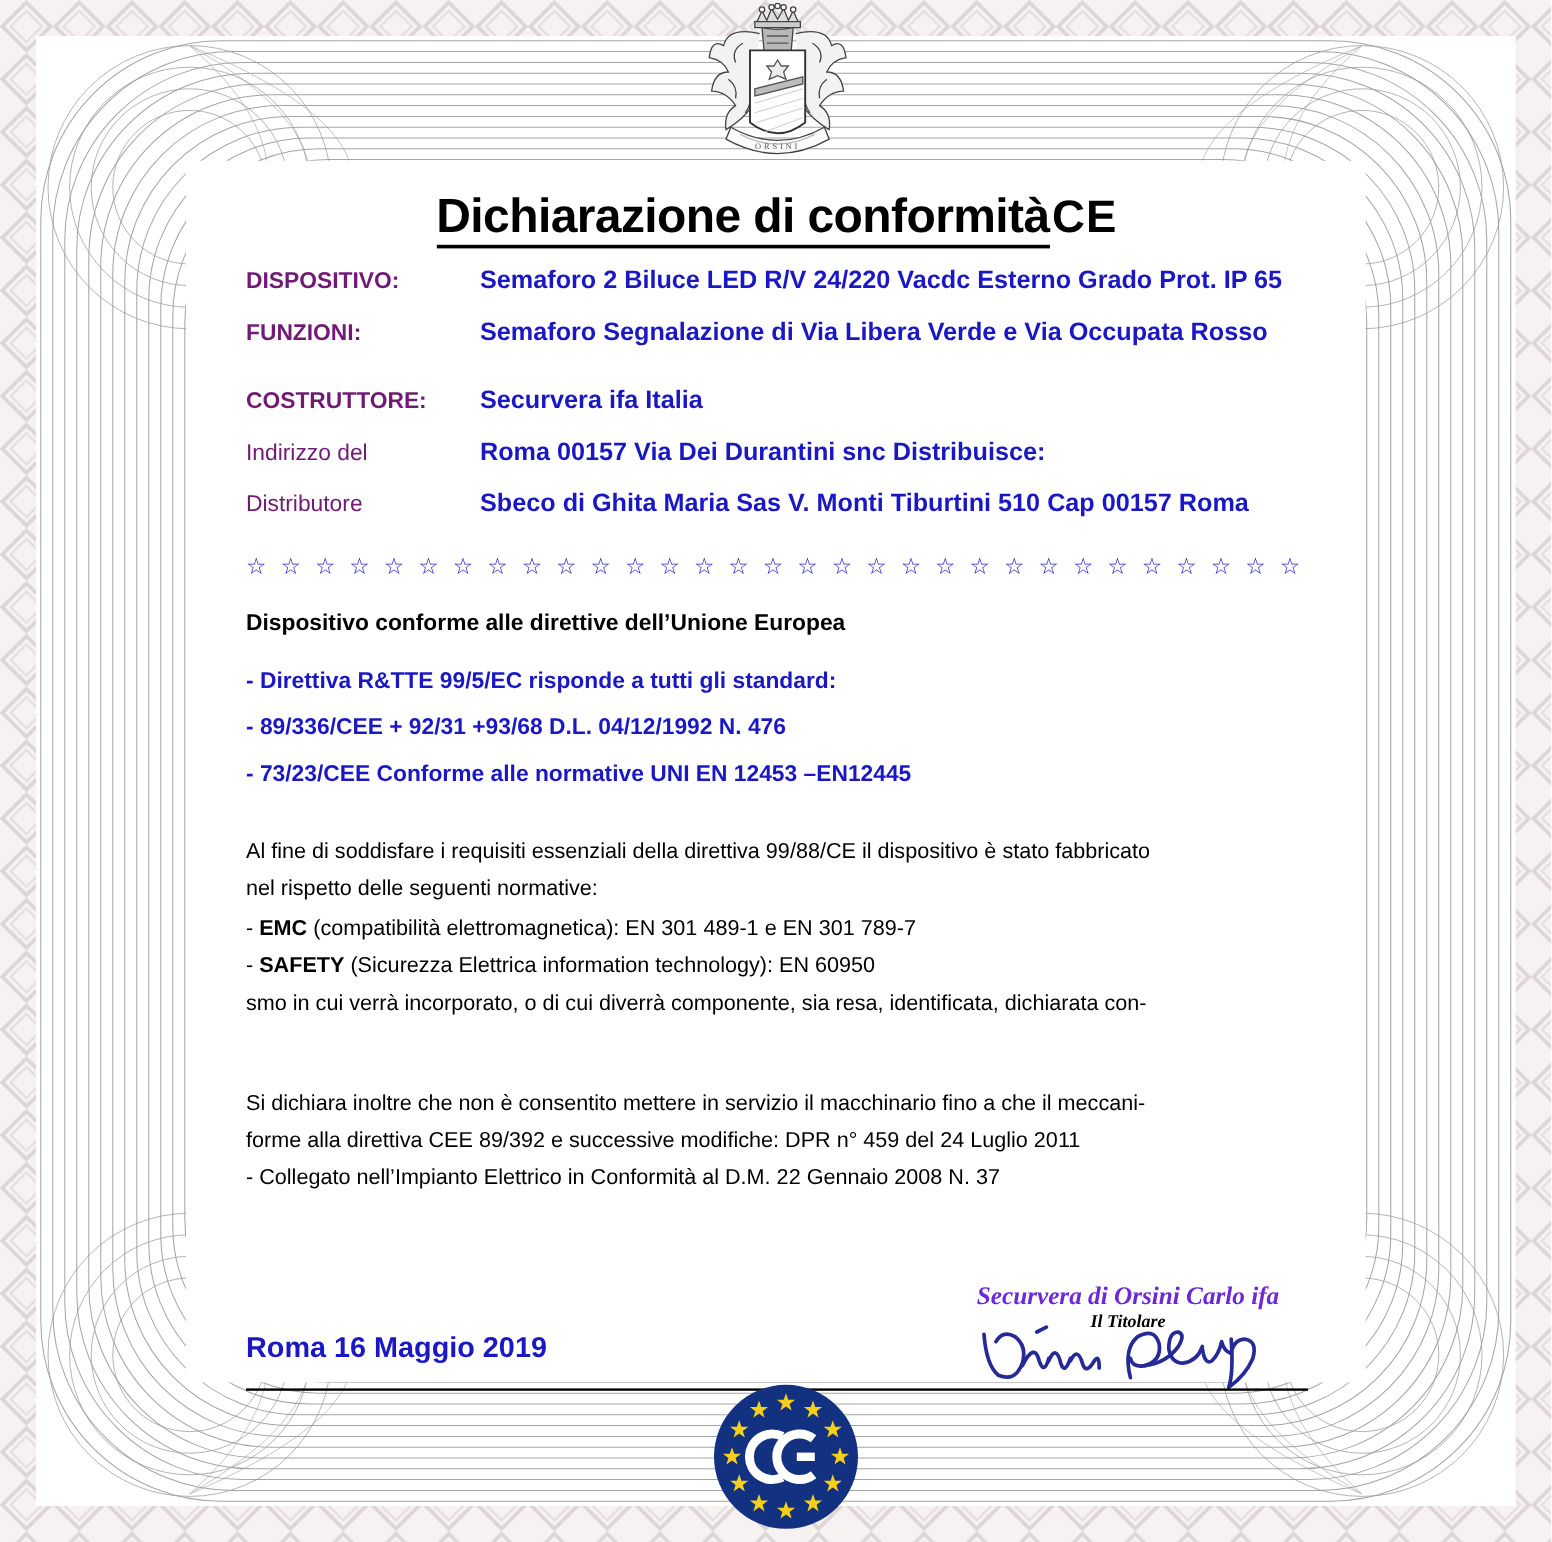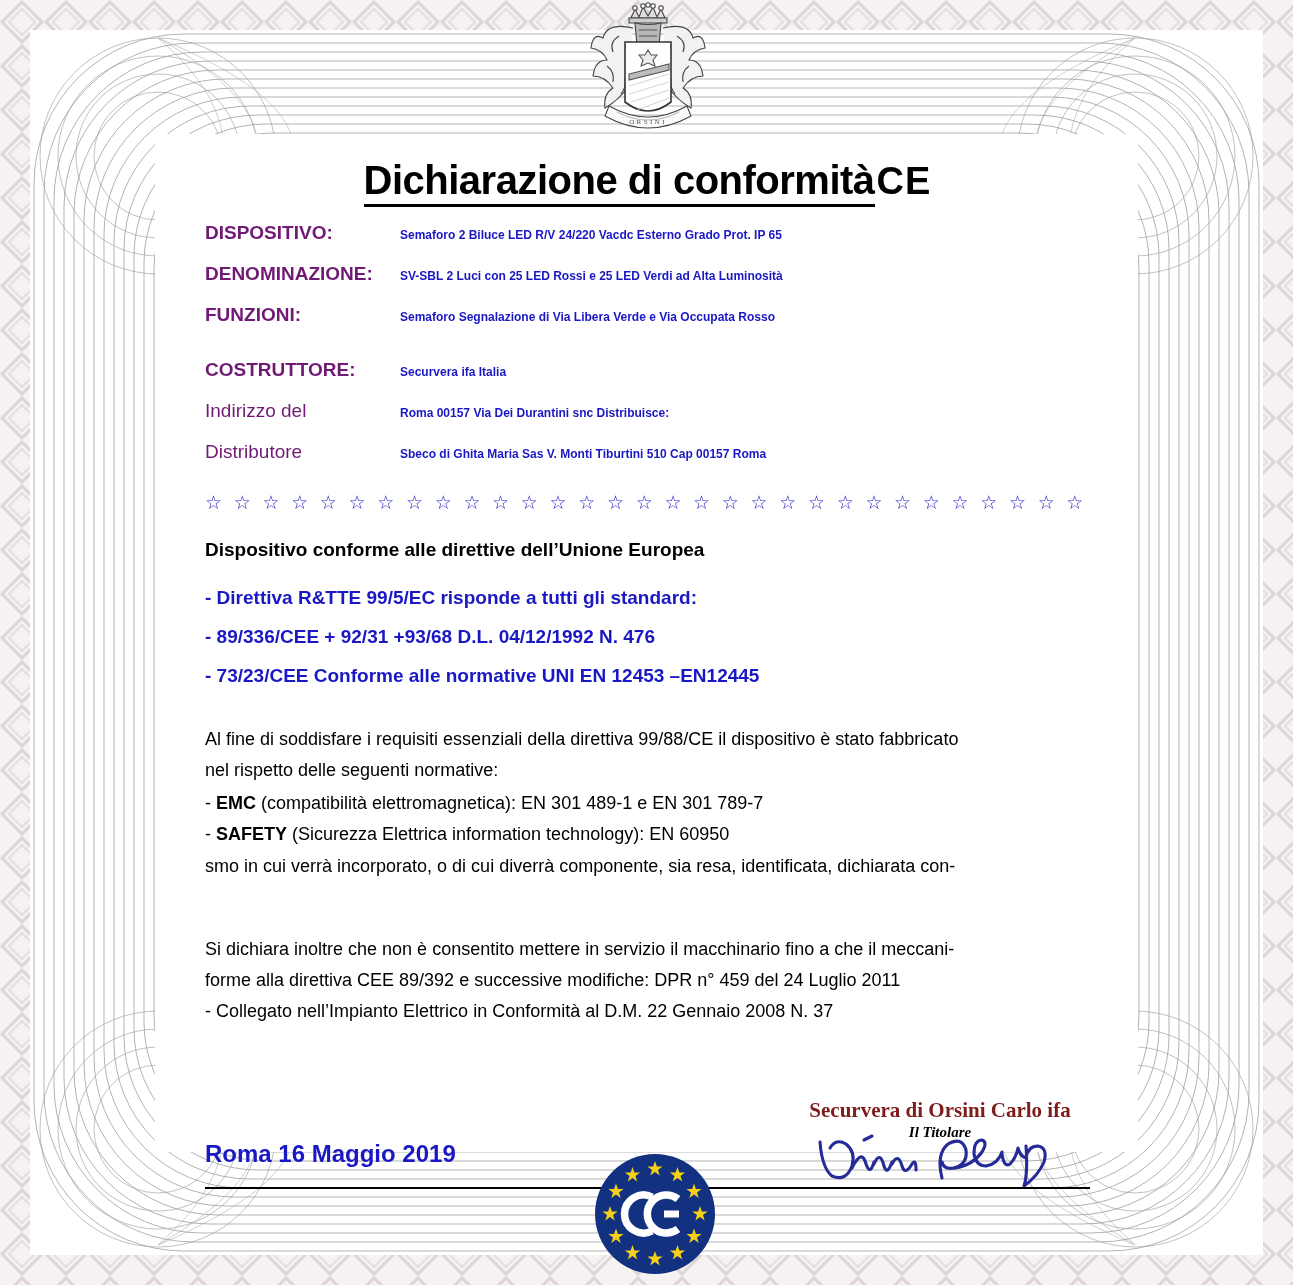--- a/index.html
+++ b/index.html
@@ -93,21 +93,21 @@
   .field-label {
     width: 195px;
     flex: 0 0 195px;
     font-size: 19px;
     font-weight: bold;
     color: #701a75;
     white-space: nowrap;
   }
   .field-label.light { font-weight: normal; }
   .field-value {
-    font-size: 12px;
+    font-size: 21px;
     font-weight: bold;
     color: #1a18c4;
     white-space: nowrap;
   }
 
   .block-gap { height: 14px; }
 
   .stars {
     margin-top: 28px;
     color: #1a18c4;
@@ -153,23 +153,24 @@
   }
   .sign-block {
     position: absolute;
     right: 0px;
     top: 0px;
     width: 300px;
     text-align: center;
   }
   .sign-company {
     font-family: "Liberation Serif", serif;
+    font-style: italic;
     font-weight: bold;
     font-size: 21px;
-    color: #7f1d1d;
+    color: #6d28d9;
     white-space: nowrap;
   }
   .sign-role {
     font-family: "Liberation Serif", serif;
     font-style: italic;
     font-weight: bold;
     font-size: 15px;
     color: #000000;
     margin-top: 1px;
   }
@@ -314,24 +315,20 @@
 
     <div class="title">
       <span class="title-text">Dichiarazione di conformità</span><span class="ce-mark">CΕ</span>
     </div>
 
     <div class="field-row">
       <div class="field-label">DISPOSITIVO:</div>
       <div class="field-value">Semaforo 2 Biluce LED R/V 24/220 Vacdc Esterno Grado Prot. IP 65</div>
     </div>
 
-    <div class="field-row">
-      <div class="field-label">DENOMINAZIONE:</div>
-      <div class="field-value">SV-SBL 2 Luci con 25 LED Rossi e 25 LED Verdi ad Alta Luminosità</div>
-    </div>
 
     <div class="field-row">
       <div class="field-label">FUNZIONI:</div>
       <div class="field-value">Semaforo Segnalazione di Via Libera Verde e Via Occupata Rosso</div>
     </div>
 
     <div class="block-gap"></div>
 
     <div class="field-row">
       <div class="field-label">COSTRUTTORE:</div>

